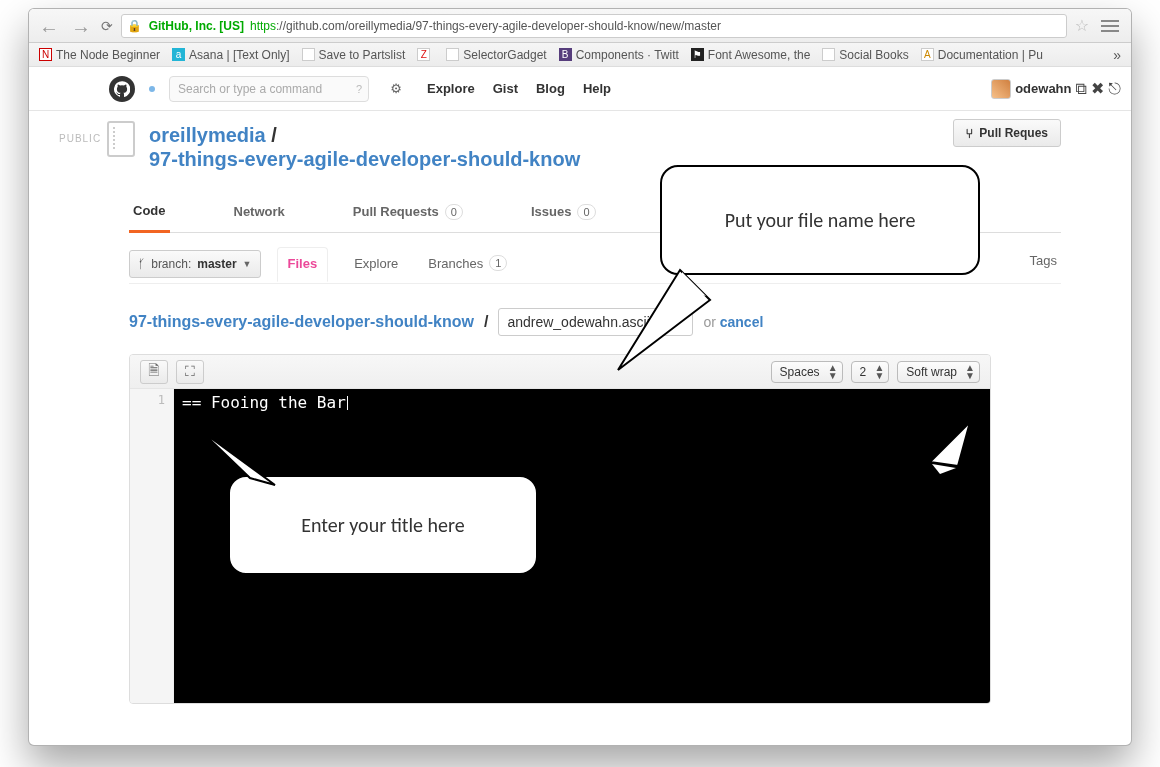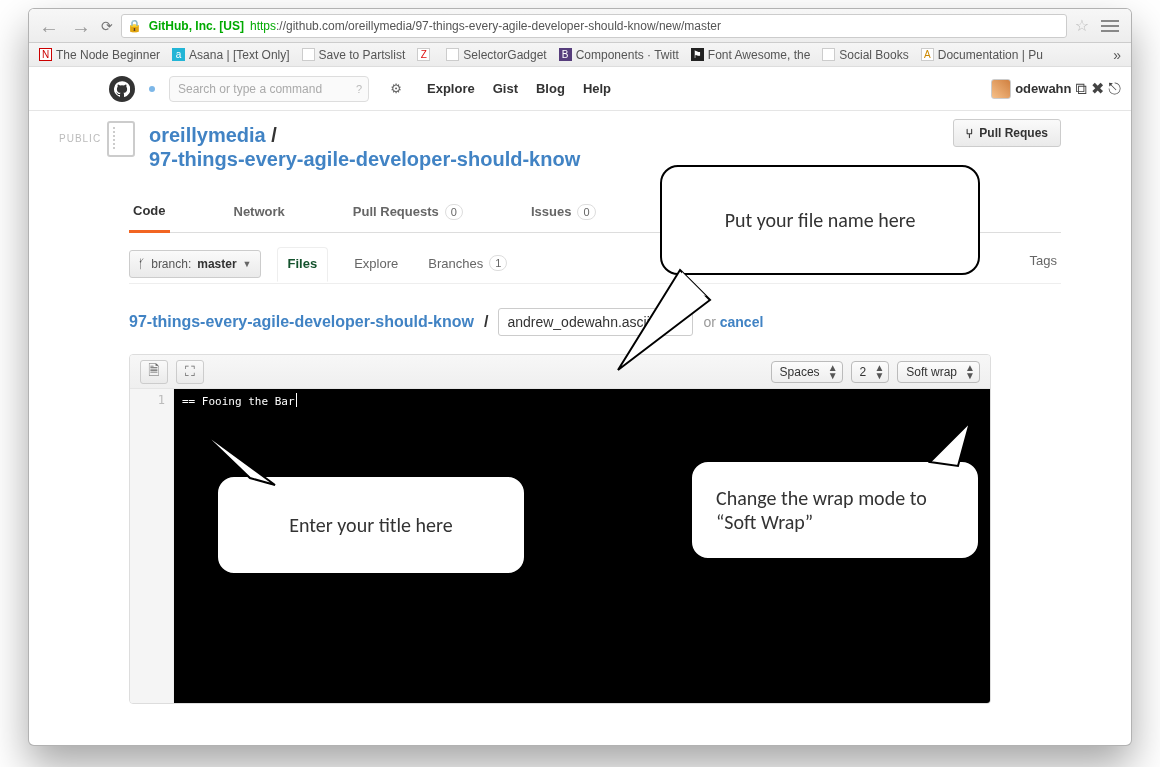--- a/index.html
+++ b/index.html
@@ -67,48 +67,48 @@
   .main-tabs .mtab.active { color: #333; font-weight: bold; border-bottom: 3px solid #f26522; margin-bottom: -1px; }
   .counter { display: inline-flex; align-items: center; justify-content: center; min-width: 18px; height: 16px; padding: 0 5px; border: 1px solid #ddd; border-radius: 9px; background: #fff; font-size: 11px; color: #666; font-weight: normal; }
 
   
   .subrow { margin: 12px 0 0 70px; display: flex; align-items: center; gap: 16px; font-size: 13px; border-bottom: 1px solid #eee; padding-bottom: 0; }
   .branch-btn { height: 28px; padding: 0 8px; background: linear-gradient(#fafafa,#eaeaea); border: 1px solid #ccc; border-radius: 3px; display: flex; align-items: center; gap: 6px; font-size: 12px; color: #555; }
   .branch-btn b { color: #333; }
   .branch-btn .caret { font-size: 9px; color: #666; }
   .subtabs { display: flex; gap: 22px; }
   .subtab { padding: 8px 4px 10px; color: #666; display: flex; align-items: center; gap: 6px; }
-  .subtab.active { color: #14532d; font-weight: bold; background: #fff; border: 1px solid #eee; border-bottom: 1px solid #fff; border-radius: 4px 4px 0 0; margin-bottom: -1px; padding: 8px 10px 10px; }
+  .subtab.active { color: #ec4899; font-weight: bold; background: #fff; border: 1px solid #eee; border-bottom: 1px solid #fff; border-radius: 4px 4px 0 0; margin-bottom: -1px; padding: 8px 10px 10px; }
   .tags { margin-left: auto; margin-right: 0; color: #666; padding: 8px 4px 15px; }
 
   
   .pathrow { margin: 24px 0 0 70px; display: flex; align-items: center; gap: 10px; font-size: 16px; }
   .pathrow a { color: #4183c4; font-weight: bold; text-decoration: none; }
   .pathrow .psep { color: #333; font-weight: bold; }
   .fname { height: 28px; width: 195px; padding: 0 8px; border: 1px solid #ccc; border-radius: 3px; font-size: 14px; color: #333; }
   .orcancel { color: #999; font-size: 14px; }
   .orcancel a { color: #4183c4; text-decoration: none; }
 
   
   .editor-card { margin: 18px 70px 0 70px; border: 1px solid #ddd; border-radius: 4px; overflow: hidden; }
   .editor-toolbar { height: 34px; background: linear-gradient(#f7f7f7,#efefef); border-bottom: 1px solid #e5e5e5; display: flex; align-items: center; padding: 0 10px; gap: 8px; }
   .tb-btn { width: 28px; height: 24px; background: linear-gradient(#fafafa,#eaeaea); border: 1px solid #ccc; border-radius: 3px; display: inline-flex; align-items: center; justify-content: center; color: #666; font-size: 14px; }
   .selects { margin-left: auto; display: flex; gap: 8px; }
   .sel { height: 22px; padding: 0 22px 0 8px; background: linear-gradient(#fcfcfc,#eee); border: 1px solid #bbb; border-radius: 4px; font-size: 12px; color: #333; display: flex; align-items: center; position: relative; }
   .sel .updn { position: absolute; right: 4px; font-size: 10px; line-height: 8px; color: #555; display: flex; flex-direction: column; }
 
   .editor-body { display: flex; height: 314px; }
   .gutter { width: 44px; background: #f5f5f5; border-right: 1px solid #eee; color: #bbb; font-family: Menlo, Monaco, monospace; font-size: 12px; text-align: right; padding: 4px 8px 0 0; }
-  .code { flex: 1; background: #000; color: #fff; font-family: Menlo, Monaco, monospace; font-size: 11px; padding: 4px 8px; white-space: pre; }
+  .code { flex: 1; background: #000; color: #fff; font-family: Menlo, Monaco, monospace; font-size: 16px; padding: 4px 8px; white-space: pre; }
   .cursor { display: inline-block; width: 1px; height: 14px; background: #fff; vertical-align: -2px; margin-left: 1px; }
 
   
   .callout { position: absolute; background: #fff; border: 2px solid #000; border-radius: 18px; padding: 14px 24px; font-family: Calibri, "Segoe UI", sans-serif; font-size: 20px; }
   .co1 { left: 660px; top: 165px; width: 320px; height: 110px; display:flex; align-items:center; justify-content:center; }
-  .co2 { left: 216px; top: 475px; width: 310px; height: 100px; display:flex; align-items:center; justify-content:center; }
+  .co2 { left: 228px; top: 475px; width: 310px; height: 100px; display:flex; align-items:center; justify-content:center; }
   .co3 { left: 690px; top: 460px; width: 290px; height: 100px; display:flex; align-items:center; }
   svg.tail { position: absolute; }
 </style>
 </head>
 <body>
 
 <div class="screen">
   <div class="window">
 
 
@@ -295,20 +295,17 @@
   </svg>
 
   <div class="callout co2">
       <span>Enter your title here</span>
     </div>
   <svg class="tail" style="left:190px; top:430px" width="90" height="80">
     <polygon points="10,0 60,48 85,55" fill="#fff" stroke="#000" stroke-width="2"></polygon>
     <polygon points="58,50 83,56 60,60" fill="#fff"></polygon>
   </svg>
 
-  <div class="callout co3">
-      <span>Change the wrap mode to “Soft Wrap”</span>
-    </div>
   <svg class="tail" style="left:920px; top:422px" width="70" height="60">
     <polygon points="50,0 10,40 38,44" fill="#fff" stroke="#000" stroke-width="2"></polygon>
     <polygon points="12,42 36,46 20,52" fill="#fff"></polygon>
   </svg>
 </div>
 
 </body></html>

